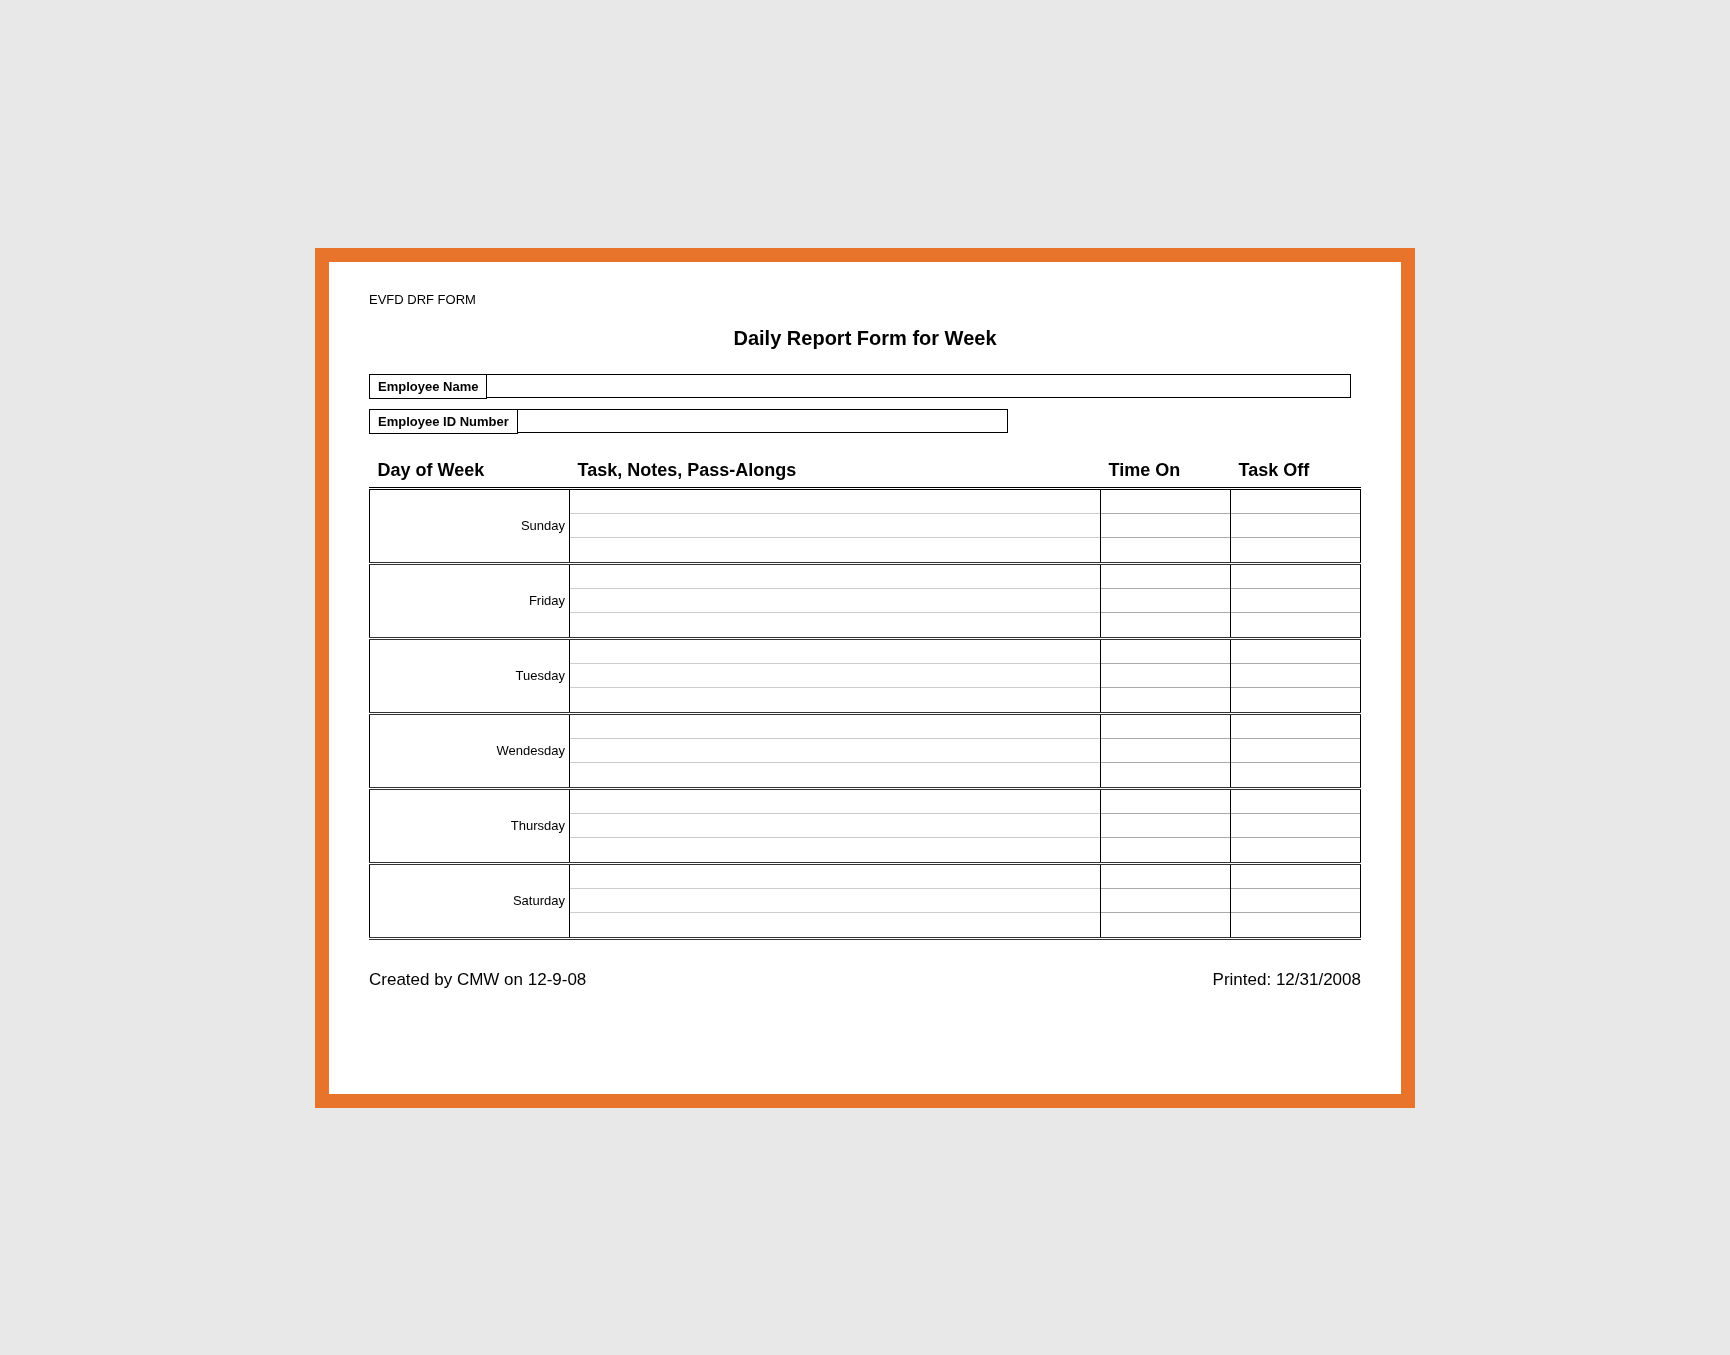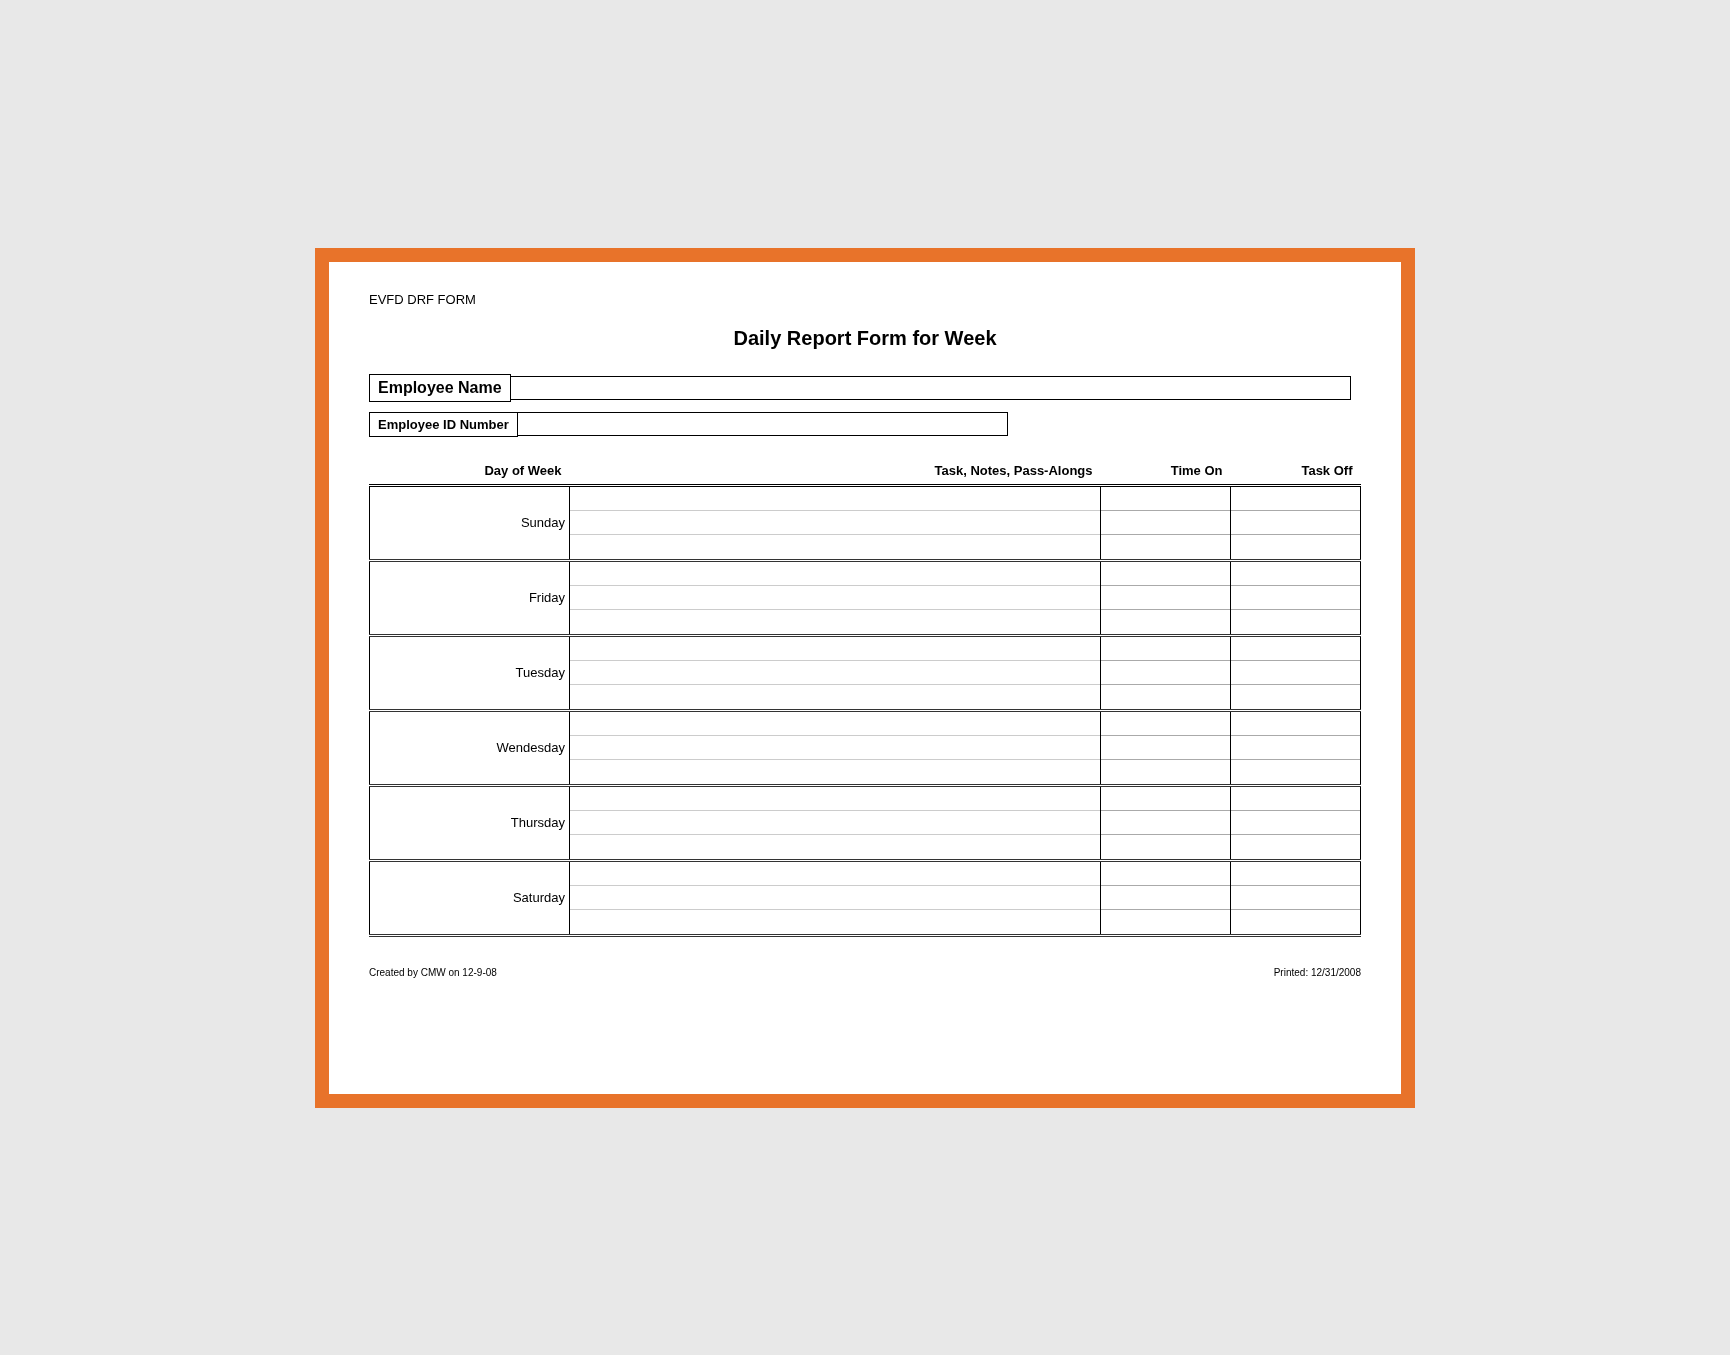--- a/index.html
+++ b/index.html
@@ -47,21 +47,21 @@
       color: #000;
     }
 
     .field-row {
       display: flex;
       align-items: center;
       margin-bottom: 6px;
     }
 
     .field-label {
-      font-size: 16px;
+      font-size: 13px;
       font-weight: bold;
       border: 1.5px solid #000;
       padding: 4px 8px;
       white-space: nowrap;
       background: #fff;
     }
 
     .field-input {
       flex: 1;
       height: 24px;
@@ -130,24 +130,24 @@
     }
 
     
     .main-table {
       width: 100%;
       border-collapse: collapse;
       margin-top: 20px;
     }
 
     .table-header-row th {
-      font-size: 13px;
+      font-size: 18px;
       font-weight: bold;
       padding: 6px 8px;
-      text-align: right;
+      text-align: left;
       border-bottom: 3px double #000;
     }
 
     .th-day {
       width: 200px;
       text-align: center;
     }
 
     .th-time-on {
       width: 130px;
@@ -217,21 +217,21 @@
     }
 
     .day-row td:last-child {
       border-right: 1.5px solid #000;
     }
 
     .footer-section {
       display: flex;
       justify-content: space-between;
       margin-top: 30px;
-      font-size: 10px;
+      font-size: 17px;
       color: #000;
     }
   </style>
 </head>
 <body>
 
 <div class="outer-border">
   <div class="inner-page">
 
     <div class="form-header-label">EVFD DRF FORM</div>

